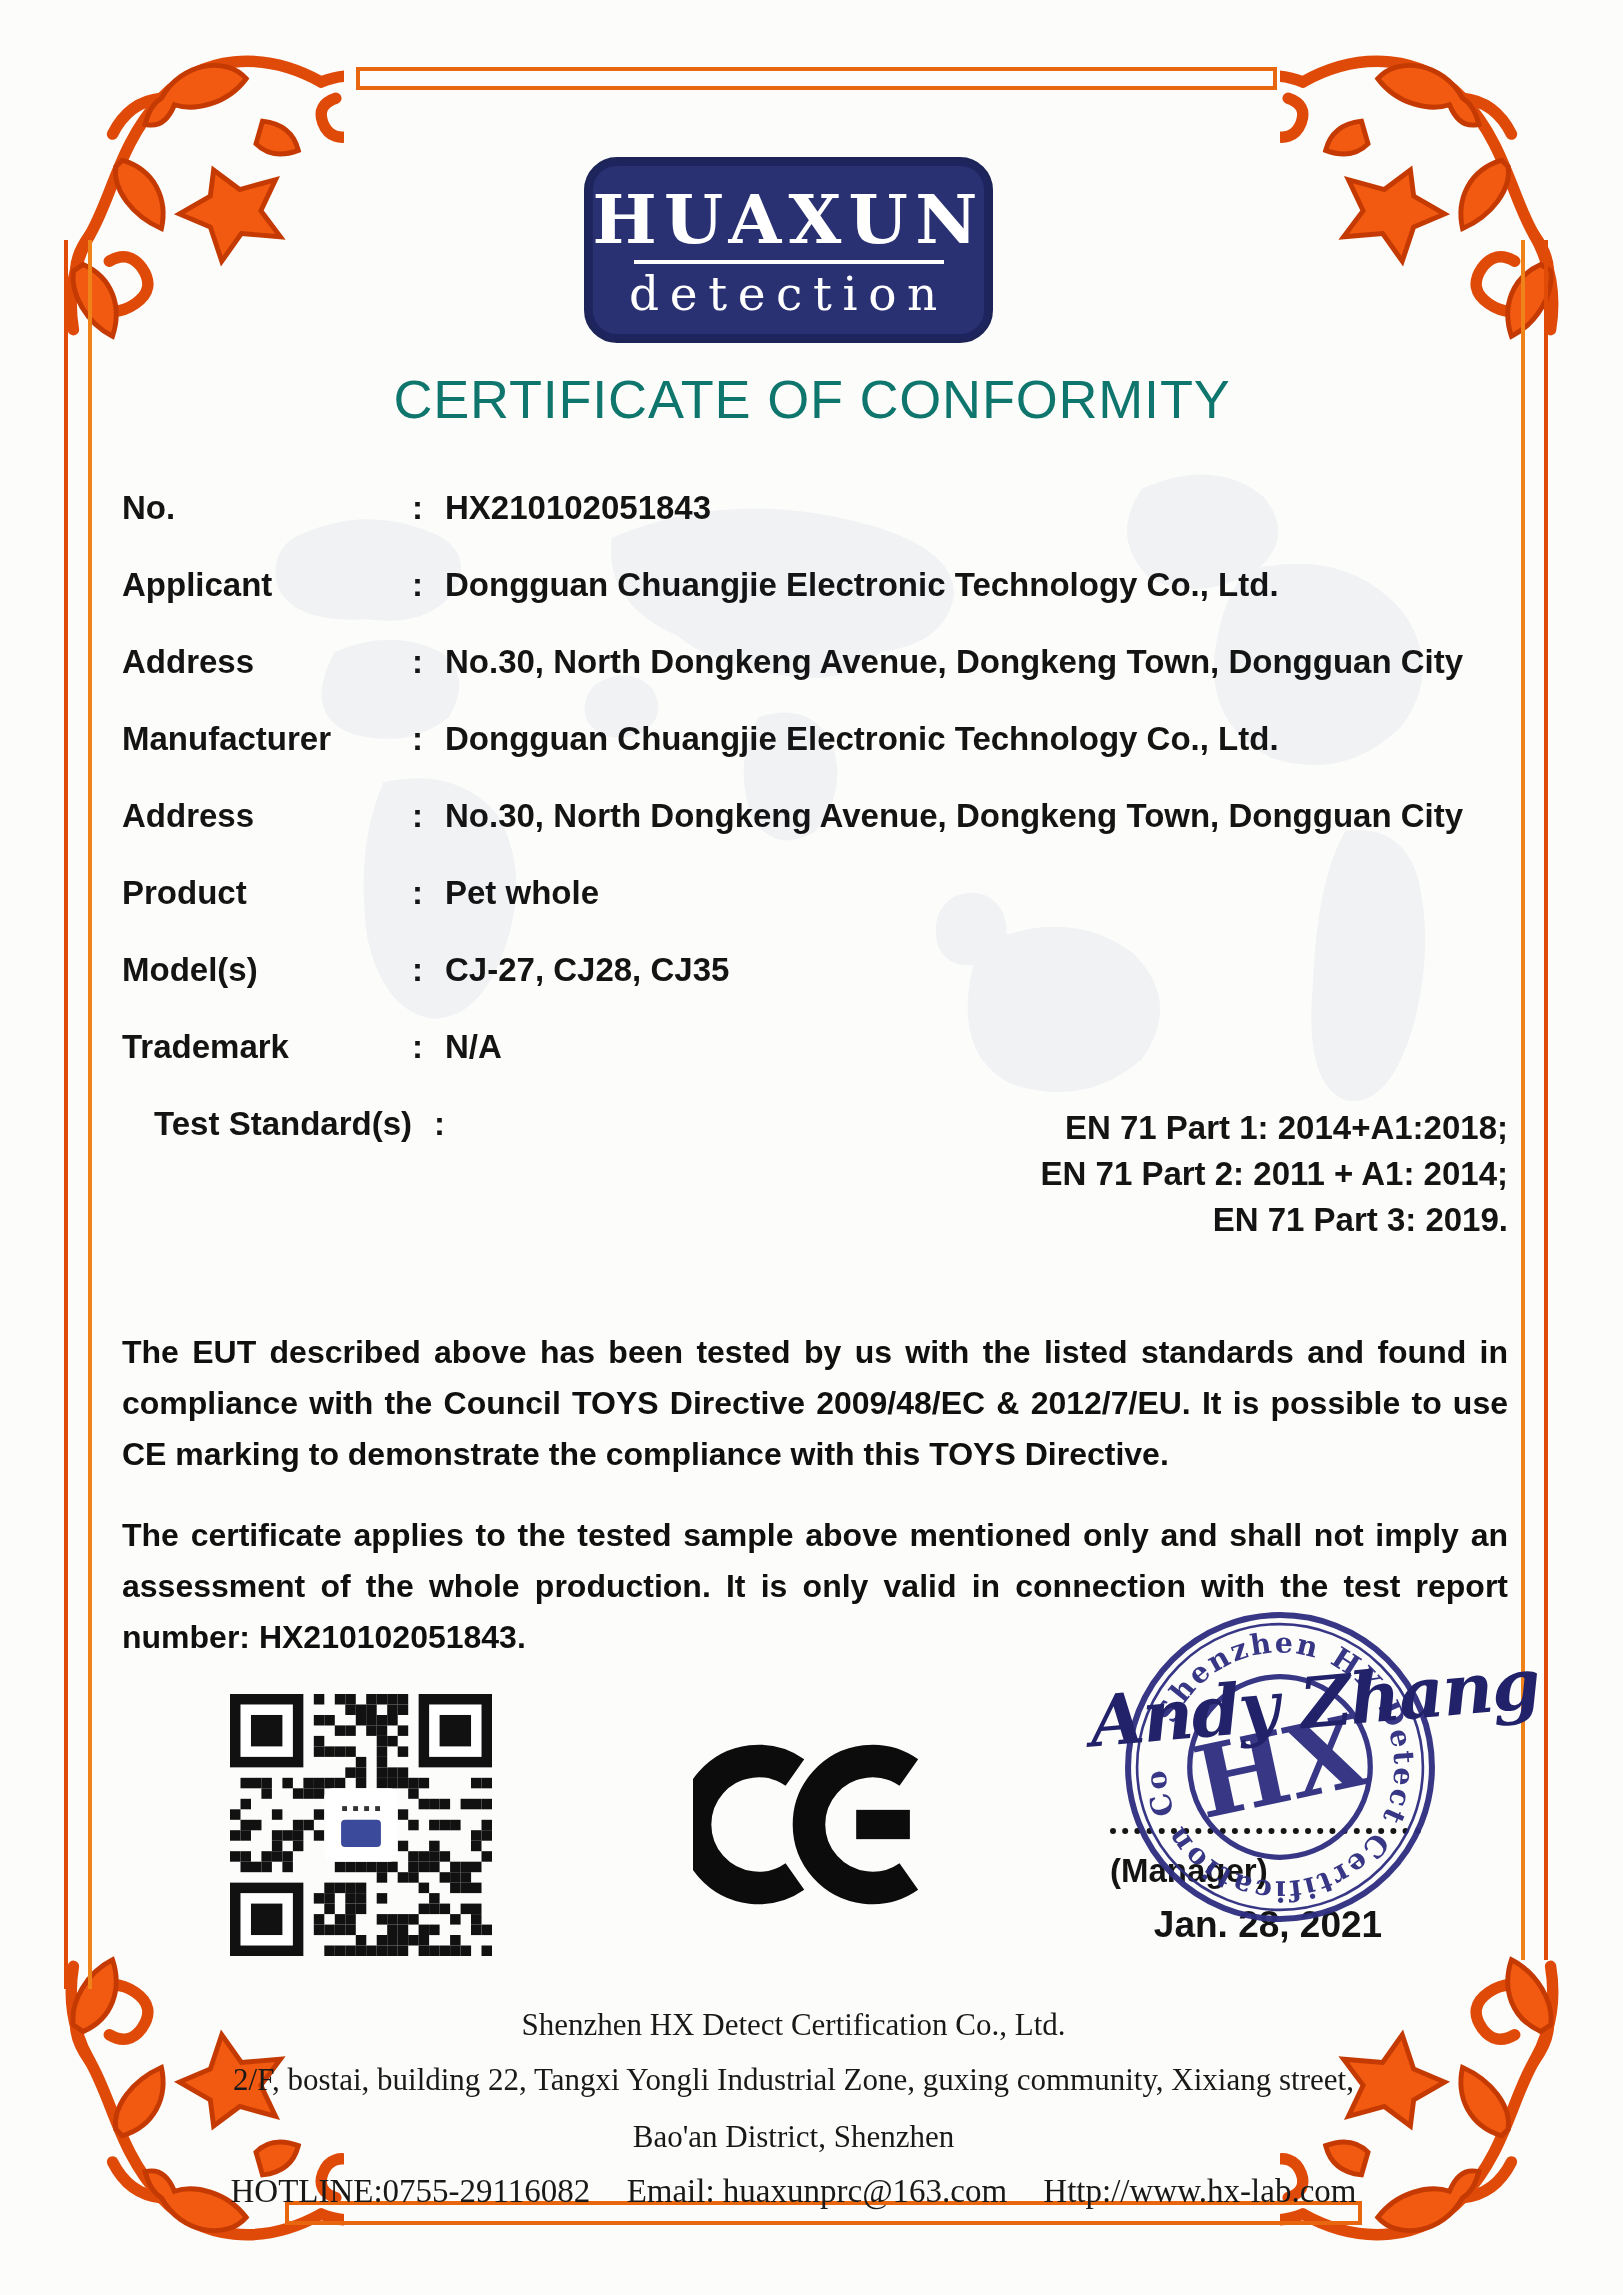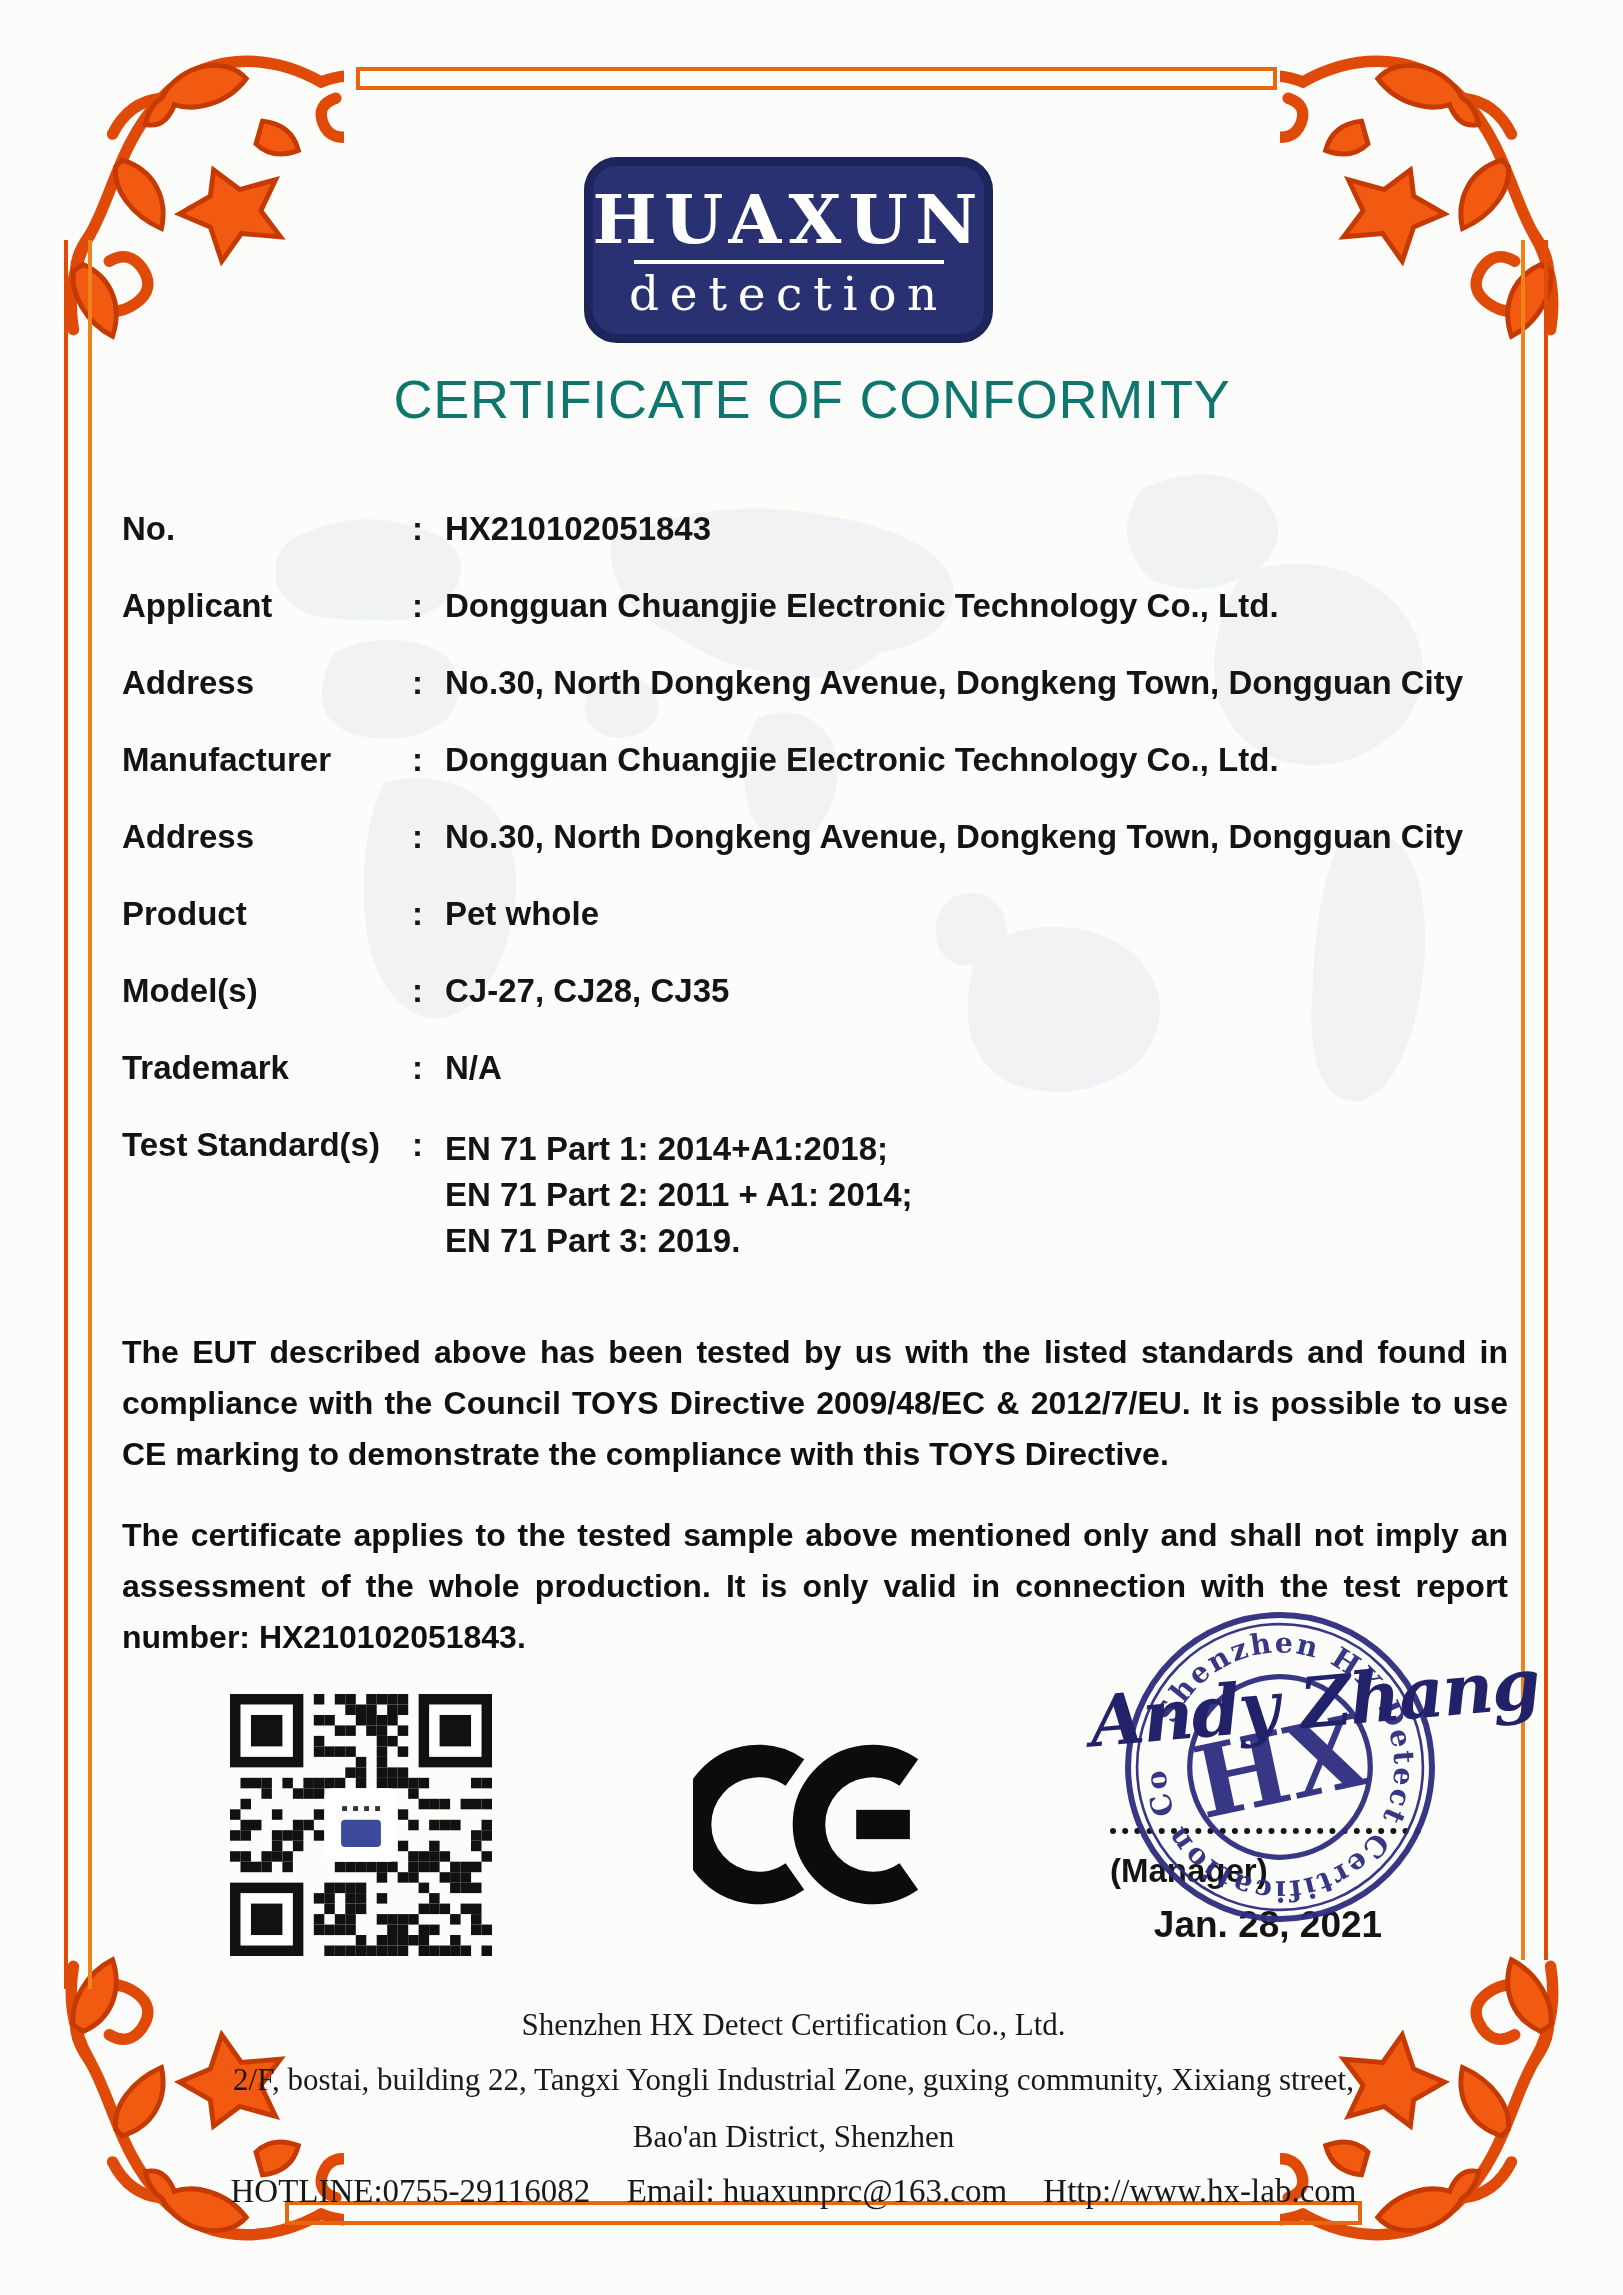--- a/index.html
+++ b/index.html
@@ -39,23 +39,23 @@
   .logo-rule{width:310px;height:4.1px;background:#fff;margin:7.3px 0 5.7px 0;}
   .logo-sub{font-size:47px;letter-spacing:10.6px;line-height:1;}
 
   
   .title{
     left:0;top:368px;width:100%;text-align:center;z-index:2;
     font-size:54px;font-weight:400;letter-spacing:0.8px;color:#0f766e;
   }
 
   
-  .fields{left:122px;top:510px;width:1386px;z-index:2;font-weight:bold;font-size:33px;}
+  .fields{left:122px;top:489px;width:1386px;z-index:2;font-weight:bold;font-size:33px;}
   .frow{display:flex;align-items:flex-start;height:77px;}
-  .frow.tall{height:auto;}
+  .frow.tall{height:auto;text-align:right;}
   .flabel{width:290px;flex:none;}
   .fcolon{width:33px;flex:none;}
   .fvalue{flex:1;}
   .stack span{display:block;line-height:46px;}
 
   
   .para{left:122px;width:1386px;z-index:2;font-weight:bold;font-size:32px;
         line-height:1.60;text-align:justify;color:#101010;}
   .para1{top:1327px;}
   .para2{top:1510px;}

